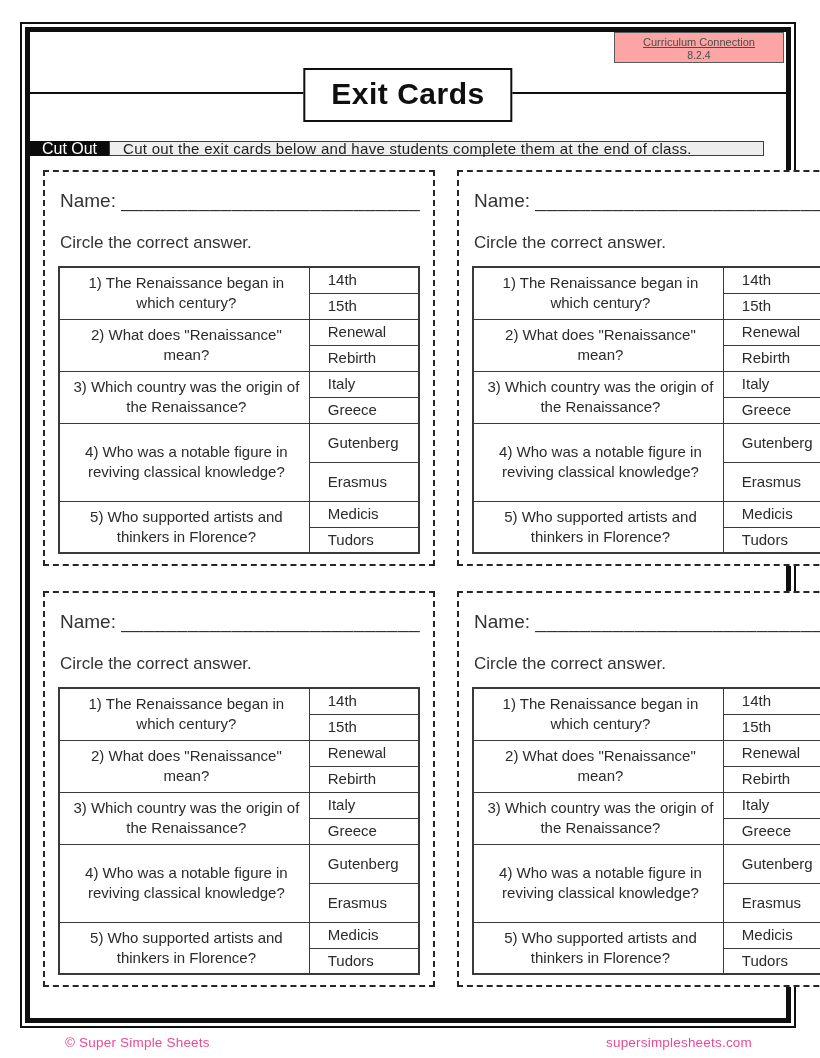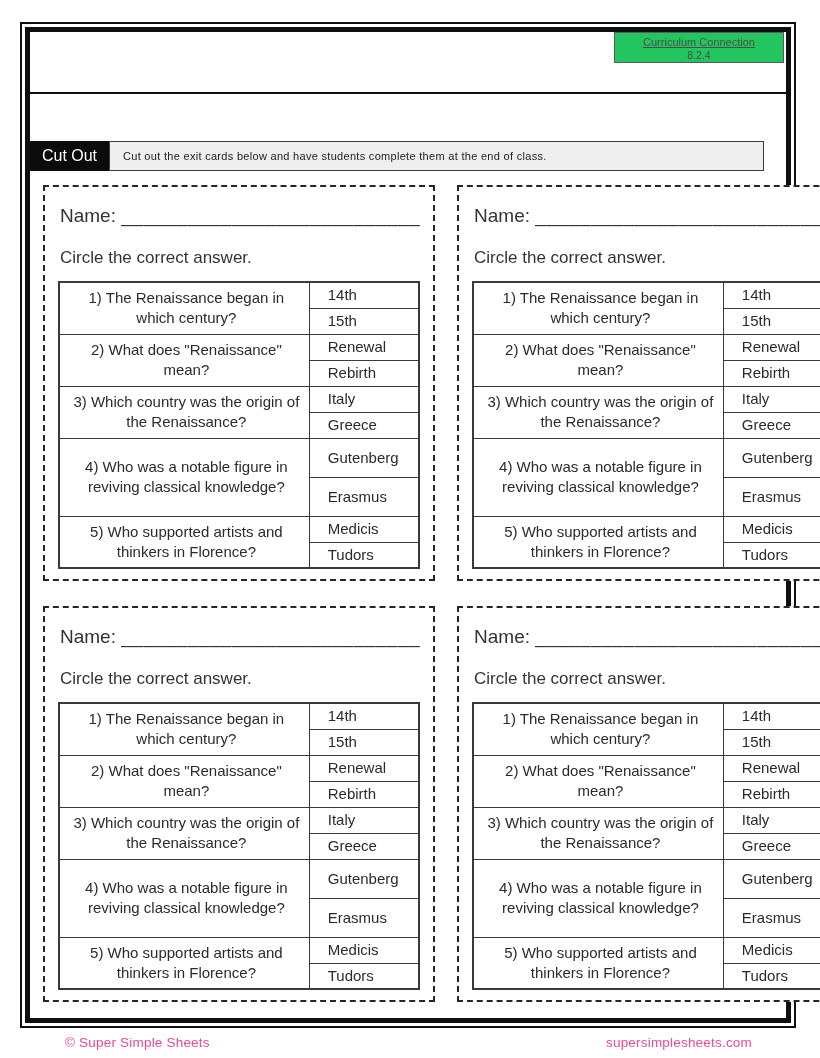--- a/index.html
+++ b/index.html
@@ -21,21 +21,21 @@
     inset: 3px;
     border: 5px solid #0f0f0f;
   }
   .content { position: relative; width: 100%; height: 100%; }
 
   
   .header { position: relative; height: 109px; }
   .curriculum-box {
     position: absolute; top: 0; right: 2px;
     width: 170px; height: 31px;
-    background: #22c55e;
+    background: #fca5a5;
     border: 1px solid #5a5a5a;
     text-align: center;
     padding-top: 3px;
     color: #4d4d4d;
   }
   .curriculum-box .cc-label { font-size: 11px; text-decoration: underline; display: block; line-height: 13px; }
   .curriculum-box .cc-code  { font-size: 10.5px; display: block; line-height: 12px; }
   .title-rule {
     position: absolute; left: 0; right: 0; top: 60px;
     border-top: 2px solid #0f0f0f;
@@ -47,37 +47,37 @@
     border: 2px solid #0f0f0f;
     padding: 7px 26px 9px 26px;
     font-size: 30px;
     font-weight: 700;
     letter-spacing: 0.5px;
     color: #0f0f0f;
     white-space: nowrap;
   }
 
   
-  .cutout-row { display: flex; height: 30px; }
+  .cutout-row { display: flex; height: 15px; }
   .cutout-label {
     background: #0b0b0b;
     color: #ffffff;
     font-size: 16px;
     width: 79px;
     flex: 0 0 79px;
     display: flex; align-items: center; justify-content: center;
   }
   .cutout-bar {
     flex: 1;
     margin-right: 22px;
     background: #eeeeee;
     border: 1.5px solid #3d3d3d;
     display: flex; align-items: center;
     padding-left: 13px;
-    font-size: 11px;
+    font-size: 15px;
     color: #1e1e1e;
     letter-spacing: 0.3px;
     text-align: right;
   }
 
   
   .cards-grid {
     display: grid;
     grid-template-columns: 1fr 1fr;
     gap: 25px 22px;
@@ -138,20 +138,21 @@
 <div class="page-outer">
   <div class="page-inner">
     <div class="content">
 
       <div class="header">
         <div class="curriculum-box">
           <span class="cc-label">Curriculum Connection</span>
           <span class="cc-code">8.2.4</span>
         </div>
         <div class="title-rule"></div>
+        <div class="title-box">Exit Cards</div>
       </div>
 
       <div class="cutout-row">
         <div class="cutout-label">Cut Out</div>
         <div class="cutout-bar">Cut out the exit cards below and have students complete them at the end of class.</div>
       </div>
 
       <div class="cards-grid">
   <div class="exit-card">
     <div class="name-row">

